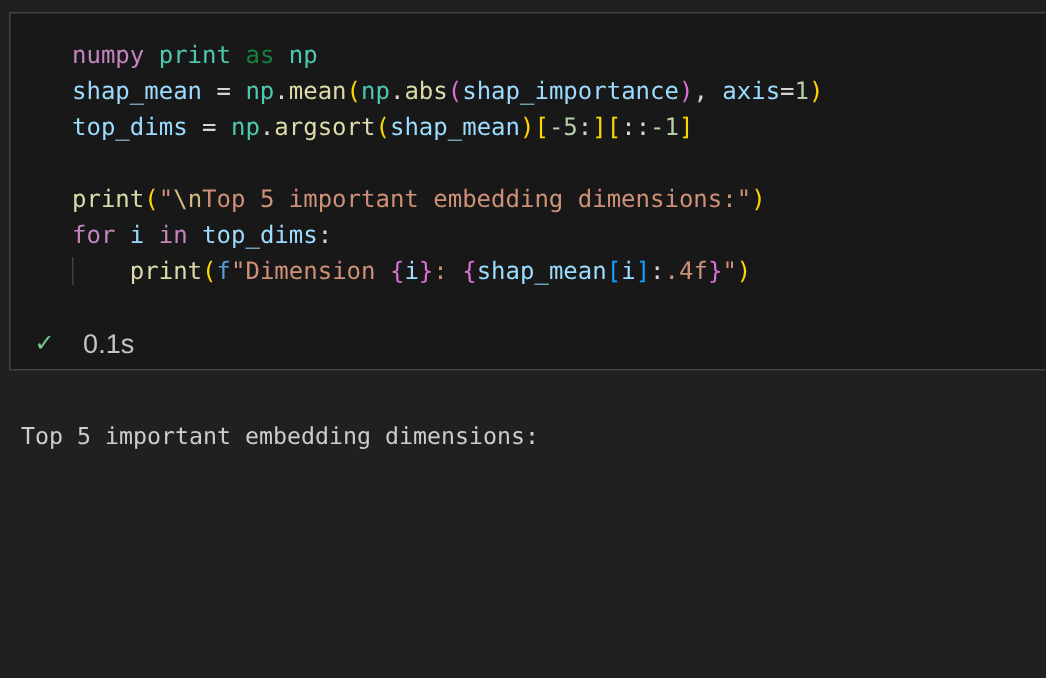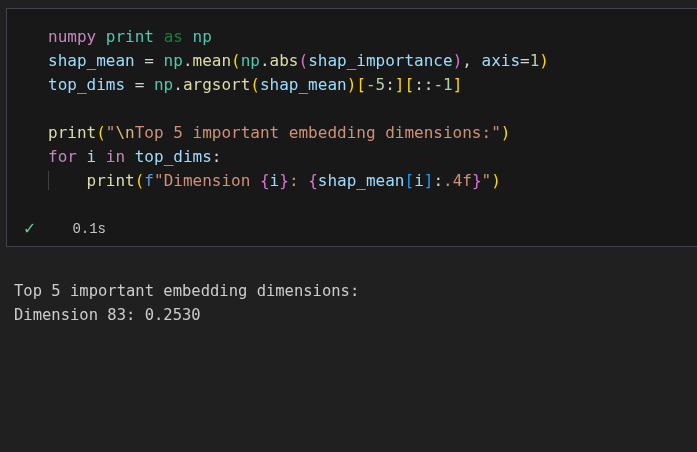--- a/index.html
+++ b/index.html
@@ -48,24 +48,24 @@
     padding-left: 16px;
     box-sizing: border-box;
   }
   .check-icon {
     color: var(--success-green, #73C991);
     font-family: "DejaVu Sans", sans-serif;
     font-size: 16px;
     line-height: 1;
   }
   .duration {
-    margin-left: 36px;
+    margin-left: 19px;
     color: var(--duration-text, #c5c5c5);
-    font-family: Liberation Mono, monospace;
-    font-size: 14px;
+    font-family: Liberation Sans, sans-serif;
+    font-size: 18px;
   }
   .output-area {
     position: absolute;
     left: 14px;
     top: 280px;
     font-family: "DejaVu Sans Mono", monospace;
     font-size: 15.5px;
     line-height: 23.7px;
     color: var(--output-text, #cccccc);
     white-space: pre;
@@ -83,13 +83,13 @@
       <div class="code-line"><span style="color: rgb(220, 220, 170);">print</span><span style="color: rgb(255, 215, 0);">(</span><span style="color: rgb(206, 145, 120);">"</span><span style="color: rgb(215, 186, 125);">\n</span><span style="color: rgb(206, 145, 120);">Top 5 important embedding dimensions:</span><span style="color: rgb(206, 145, 120);">"</span><span style="color: rgb(255, 215, 0);">)</span></div>
       <div class="code-line"><span style="color: rgb(197, 134, 192);">for</span><span style="color: rgb(212, 212, 212);"> </span><span style="color: rgb(156, 220, 254);">i</span><span style="color: rgb(212, 212, 212);"> </span><span style="color: rgb(197, 134, 192);">in</span><span style="color: rgb(212, 212, 212);"> </span><span style="color: rgb(156, 220, 254);">top_dims</span><span style="color: rgb(212, 212, 212);">:</span></div>
       <div class="code-line"><span class="indent-guide" style="color: rgb(212, 212, 212);">    </span><span style="color: rgb(220, 220, 170);">print</span><span style="color: rgb(255, 215, 0);">(</span><span style="color: rgb(86, 156, 214);">f</span><span style="color: rgb(206, 145, 120);">"</span><span style="color: rgb(206, 145, 120);">Dimension </span><span style="color: rgb(218, 112, 214);">{</span><span style="color: rgb(156, 220, 254);">i</span><span style="color: rgb(218, 112, 214);">}</span><span style="color: rgb(206, 145, 120);">: </span><span style="color: rgb(218, 112, 214);">{</span><span style="color: rgb(156, 220, 254);">shap_mean</span><span style="color: rgb(23, 159, 255);">[</span><span style="color: rgb(156, 220, 254);">i</span><span style="color: rgb(23, 159, 255);">]</span><span style="color: rgb(212, 212, 212);">:</span><span style="color: rgb(206, 145, 120);">.4f</span><span style="color: rgb(218, 112, 214);">}</span><span style="color: rgb(206, 145, 120);">"</span><span style="color: rgb(255, 215, 0);">)</span></div>
     </div>
   <div class="cell-status-bar">
     <span class="check-icon">✓</span>
     <span class="duration">0.1s</span>
   </div>
 </div>
 
-<div class="output-area"><div>Top 5 important embedding dimensions:</div><div>Dimension 83: 0.2530</div></div>
+<div class="output-area"><div>Top 5 important embedding dimensions:</div></div>
 
 </body></html>

